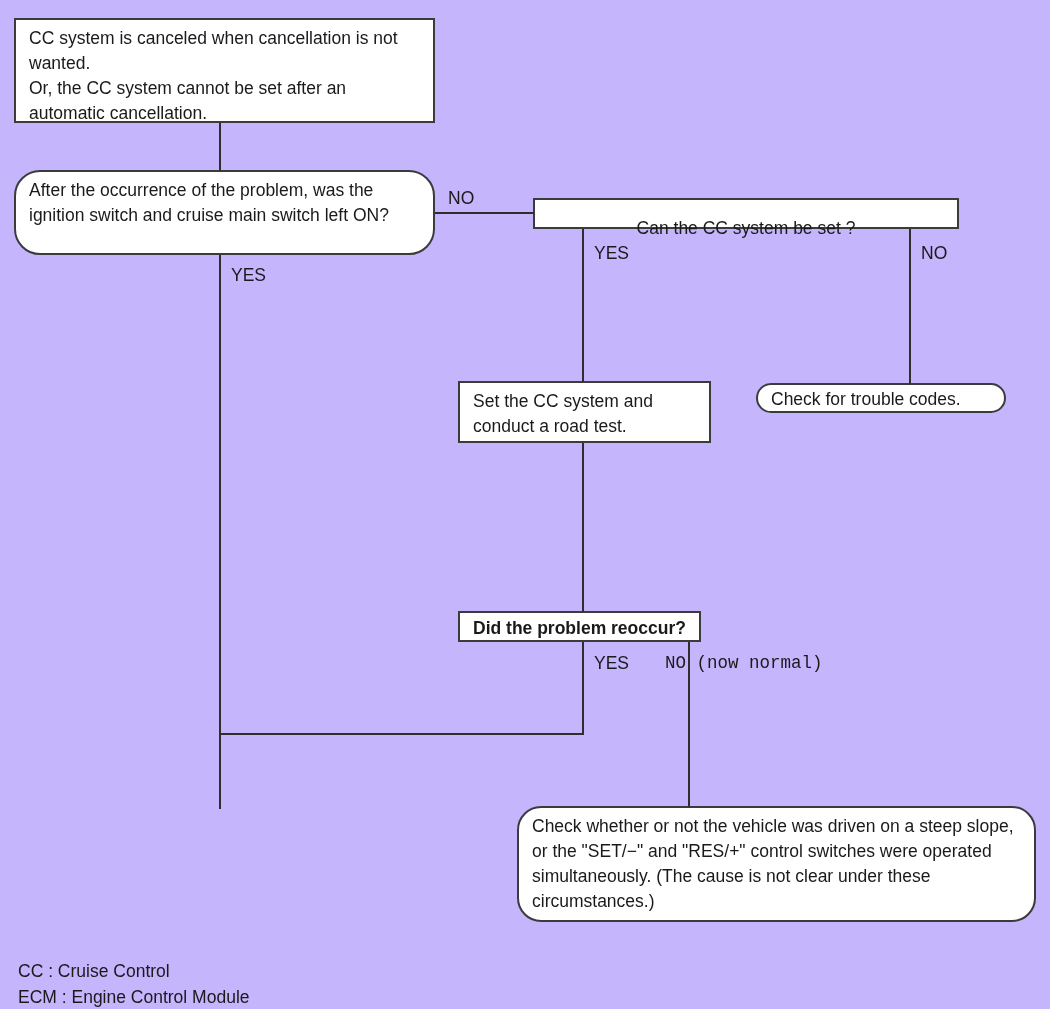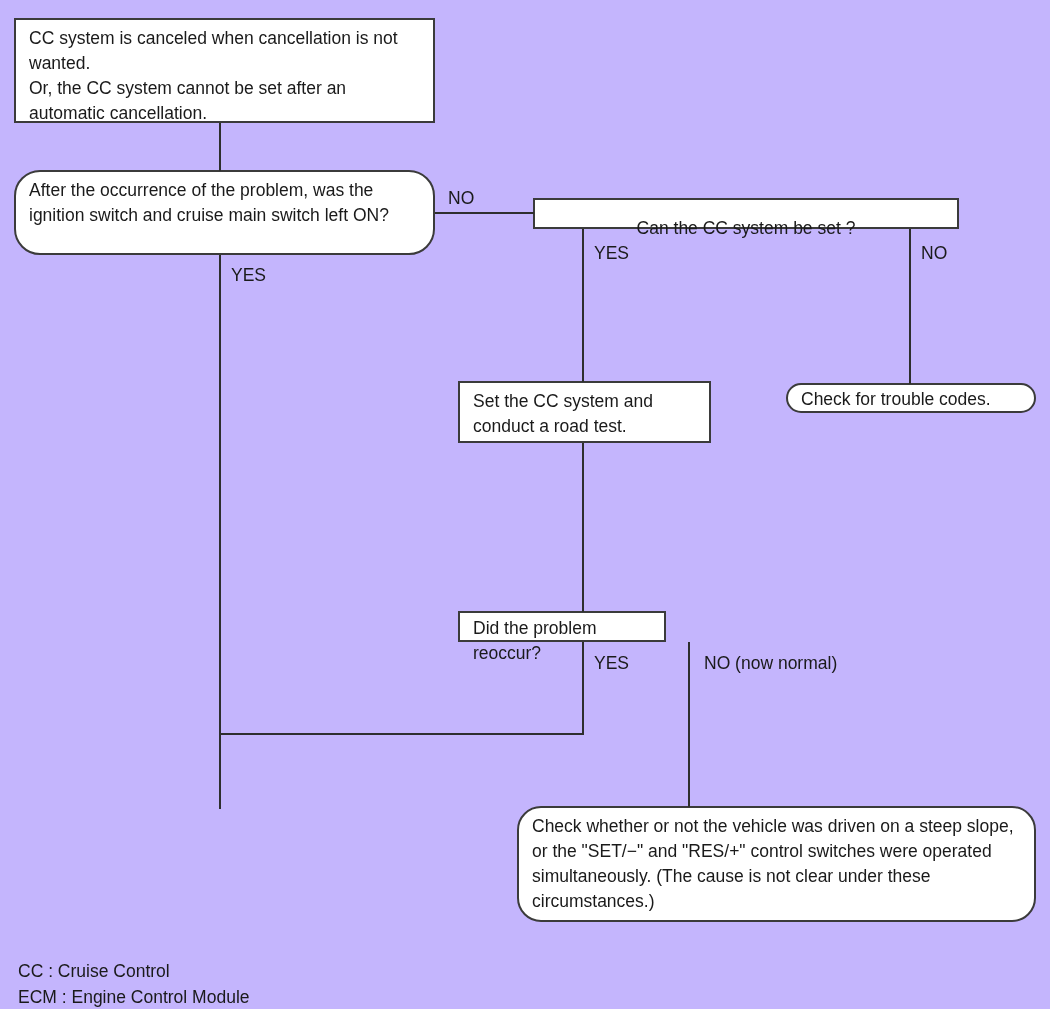--- a/index.html
+++ b/index.html
@@ -62,23 +62,23 @@
   <div class="node" style="left:14px; top:18px; width:421px; height:105px;">CC system is canceled when cancellation is not wanted.
 Or, the CC system cannot be set after an automatic cancellation.</div>
 
   <div class="node" style="left:14px; top:170px; width:421px; height:85px;border-radius:26px;">After the occurrence of the problem, was the ignition switch and cruise main switch left ON?</div>
 
   <div class="node center" style="left:533px; top:198px; width:426px; height:31px; padding-top:16px;">Can the CC system be set ?</div>
 
   <div class="node" style="left:458px; top:381px; width:253px; height:62px;">Set the CC system and
 conduct a road test.</div>
 
-  <div class="node" style="left:786px; top:383px; width:250px; height:30px; padding-top:2px;border-radius:15px;">Check for trouble codes.</div>
+  <div class="node" style="left:756px; top:383px; width:250px; height:30px; padding-top:2px;border-radius:15px;">Check for trouble codes.</div>
 
-  <div class="node" style="left:458px; top:611px; width:208px; height:31px; padding-top:3px;">Did the problem reoccur?</div>
+  <div class="node" style="left:458px; top:611px; width:243px; height:31px; padding-top:3px;font-weight:bold;">Did the problem reoccur?</div>
 
 
   <div class="node" style="left:517px; top:806px; width:519px; height:116px; white-space:normal;border-radius:24px;">Check whether or not the vehicle was driven on a steep slope, or the "SET/−" and "RES/+" control switches were operated simultaneously. (The cause is not clear under these circumstances.)</div>
 
   <div class="edge v" style="left:219px; top:123px; height:48px;"></div>
 
   <div class="edge h" style="left:435px; top:212px; width:99px;"></div>
 
   <div class="edge v" style="left:219px; top:255px; height:480px;"></div>
 
@@ -98,18 +98,18 @@
   <div class="edge-label" style="left:448px; top:188px;">NO</div>
 
   <div class="edge-label" style="left:231px; top:265px;">YES</div>
 
   <div class="edge-label" style="left:594px; top:243px;">YES</div>
 
   <div class="edge-label" style="left:921px; top:243px;">NO</div>
 
   <div class="edge-label" style="left:594px; top:653px;">YES</div>
 
-  <div class="edge-label" style="left:704px; top:653px;">NO (now normal)</div>
+  <div class="edge-label" style="left:665px; top:653px;font-family:Liberation Mono, monospace;">NO (now normal)</div>
 
   <div class="legend" style="left:18px; top:958px;">CC : Cruise Control
 ECM : Engine Control Module</div>
 
 </div>
 
 </body></html>

